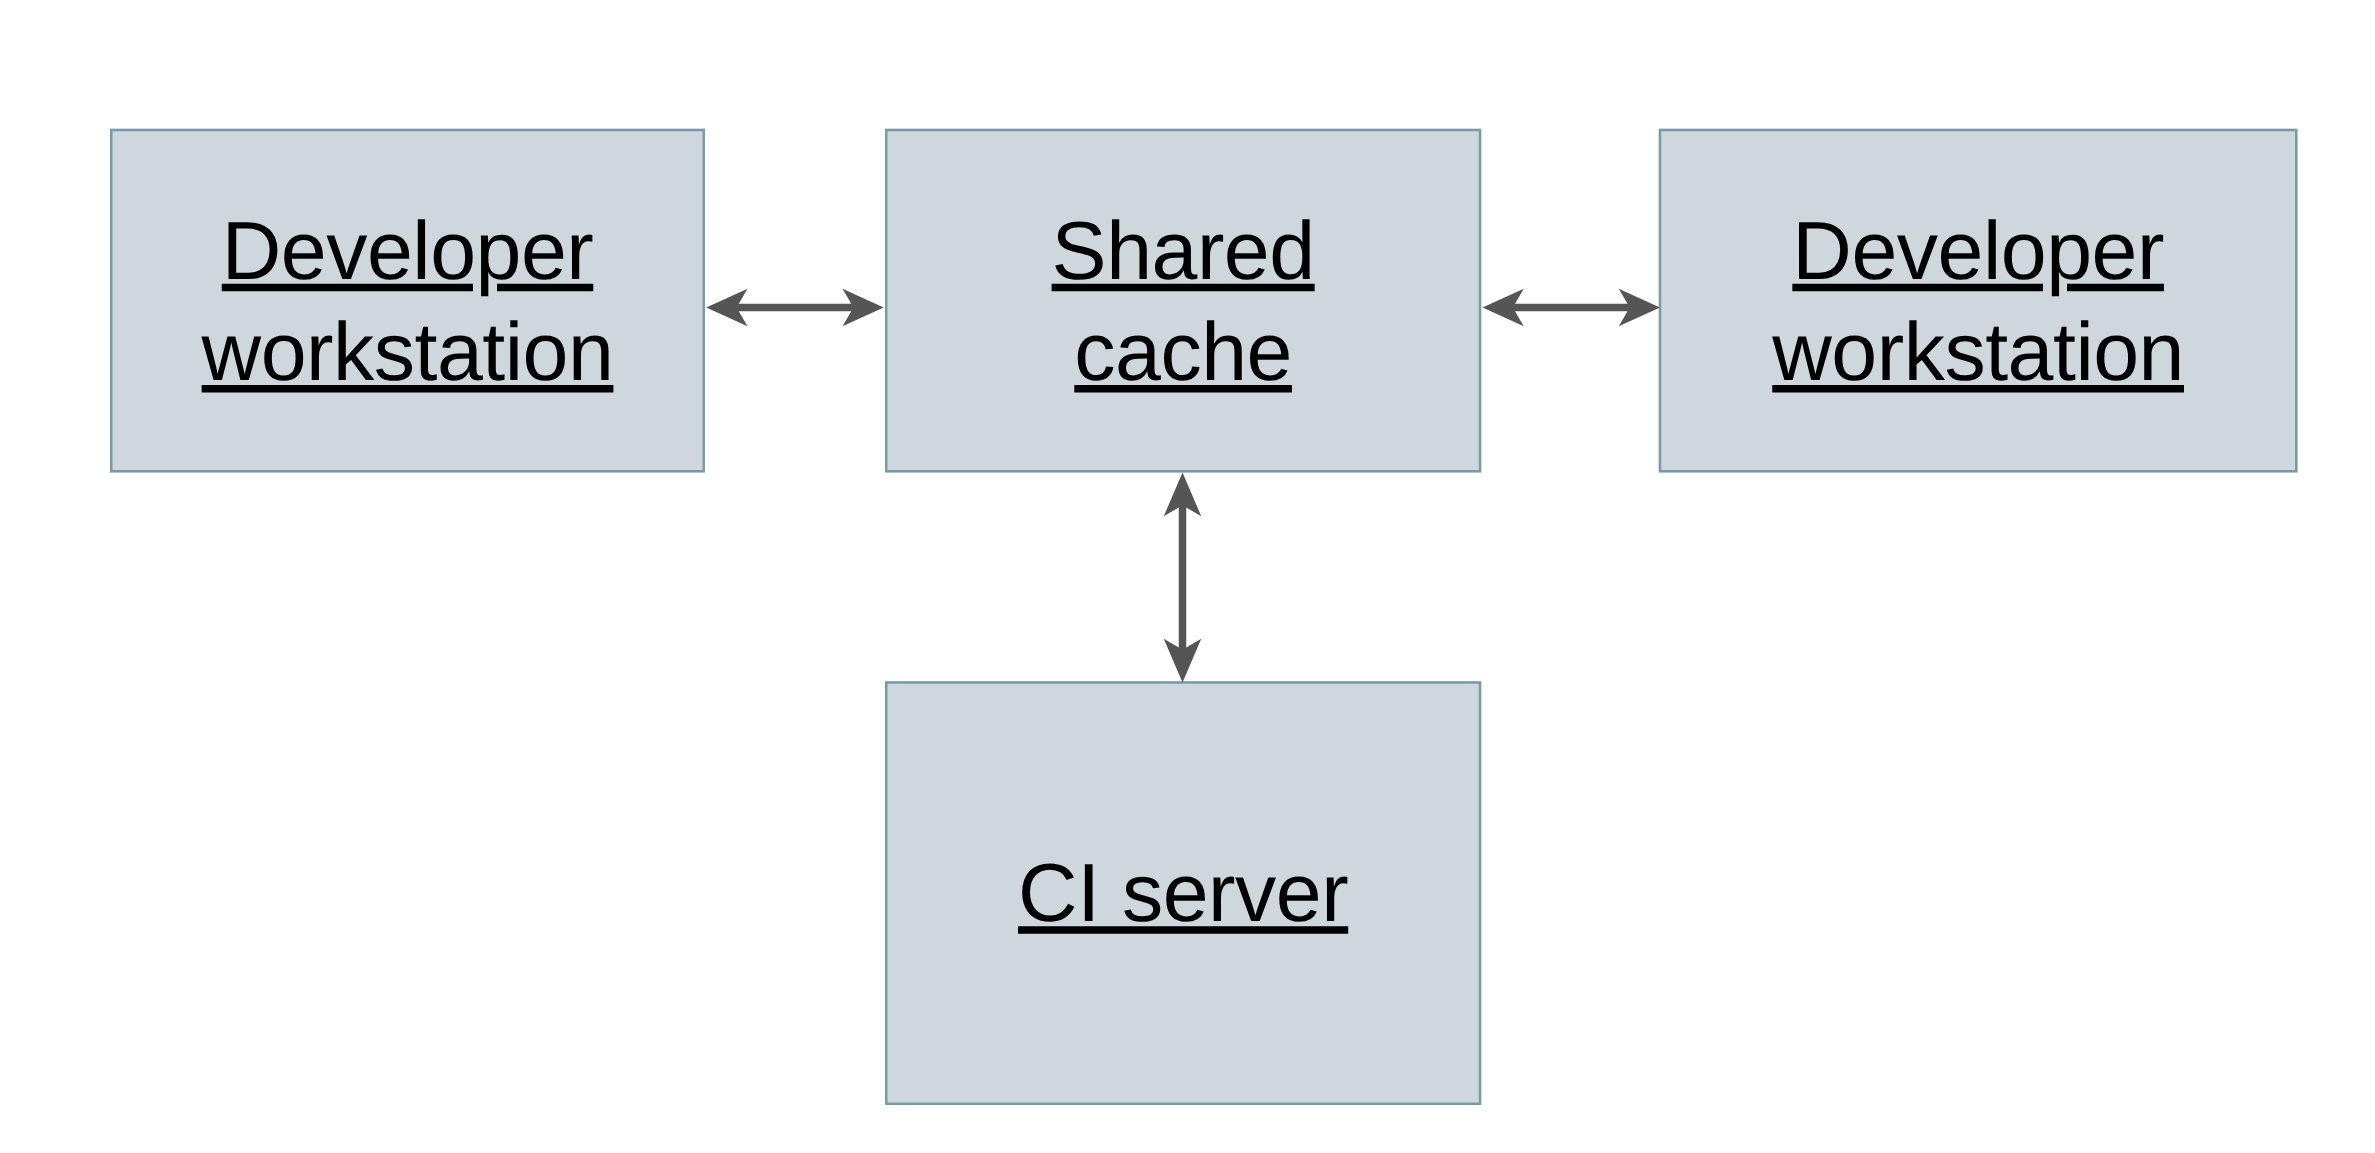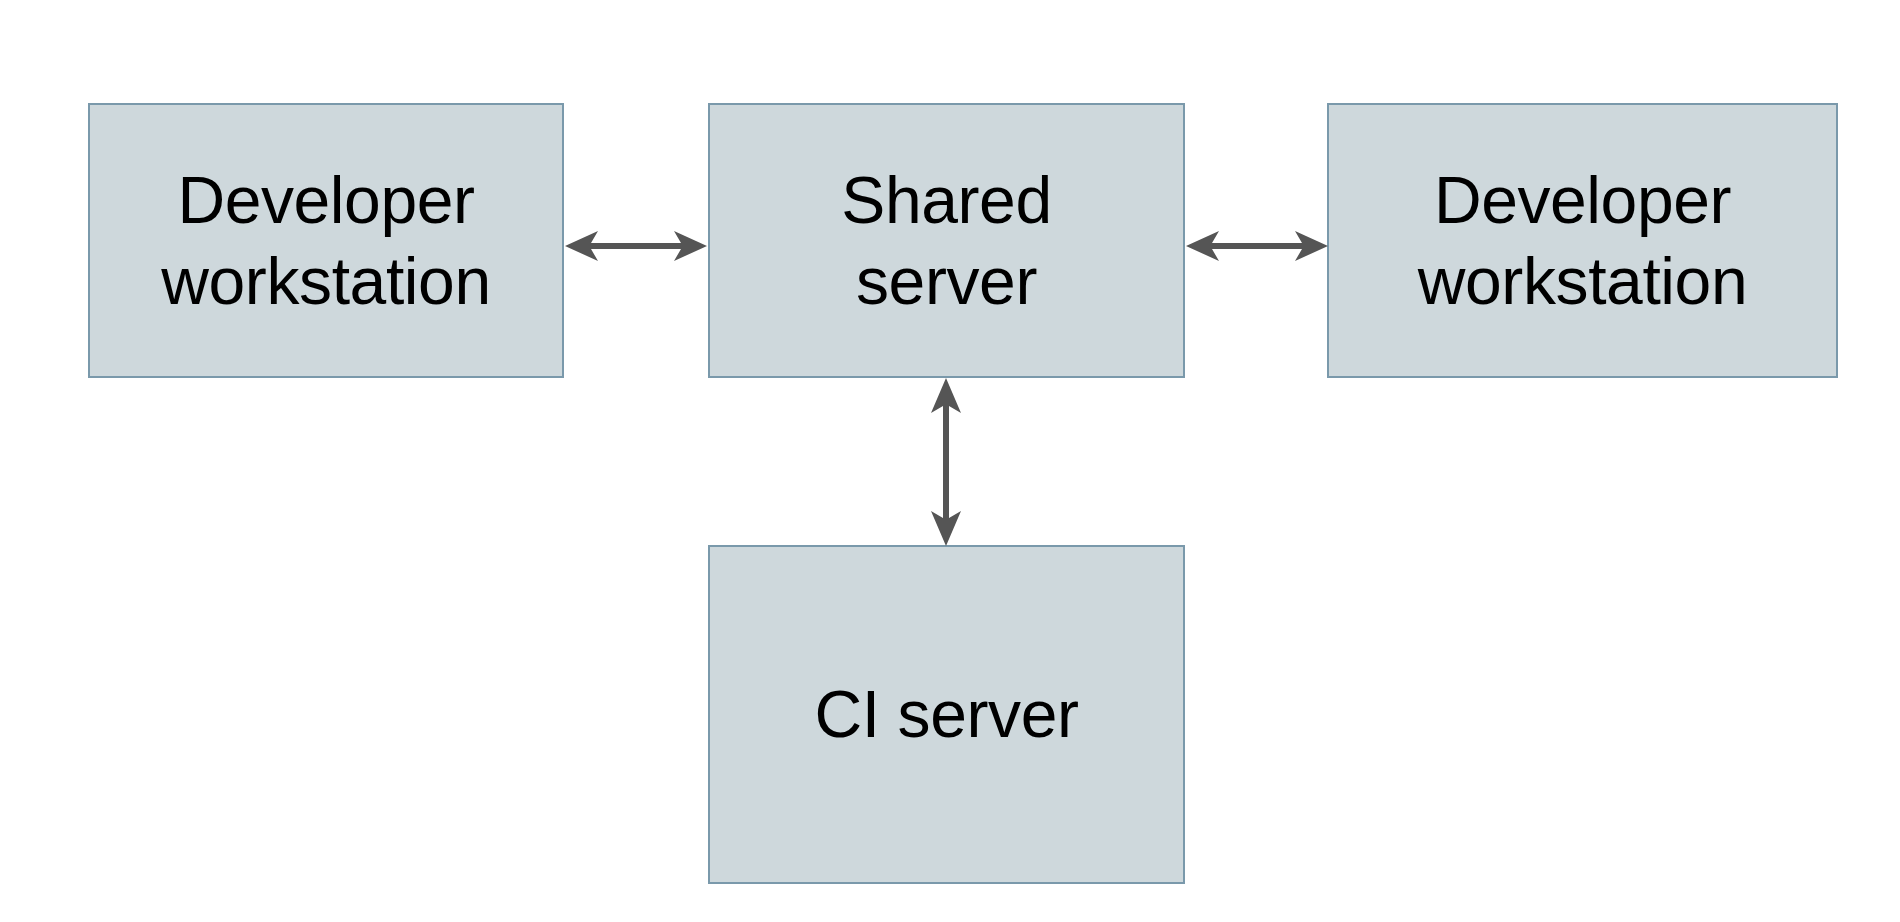--- a/index.html
+++ b/index.html
@@ -20,20 +20,21 @@
   }
   .node {
     position: absolute;
     box-sizing: border-box;
     background: #ced8dc;
     border: 2px solid #7a99ab;
     display: flex;
     align-items: center;
     justify-content: center;
     text-align: center;
+    text-decoration: underline;
   }
   .node-label {
     font-family: "Liberation Sans", sans-serif;
     font-size: 66px;
     line-height: 1.22;
     color: #000000;
     font-weight: 400;
     letter-spacing: -0.4px;
     white-space: pre-line;
     width: 110%;
@@ -59,21 +60,21 @@
 
 <div id="canvas">
 
   <div class="node" id="node-left">
     <div class="node-label">Developer
 workstation</div>
   </div>
 
   <div class="node" id="node-center">
     <div class="node-label">Shared
-server</div>
+cache</div>
   </div>
 
   <div class="node" id="node-right">
     <div class="node-label overflow">Developer
 workstation</div>
   </div>
 
   <div class="node" id="node-ci">
     <div class="node-label">CI server</div>
   </div>

